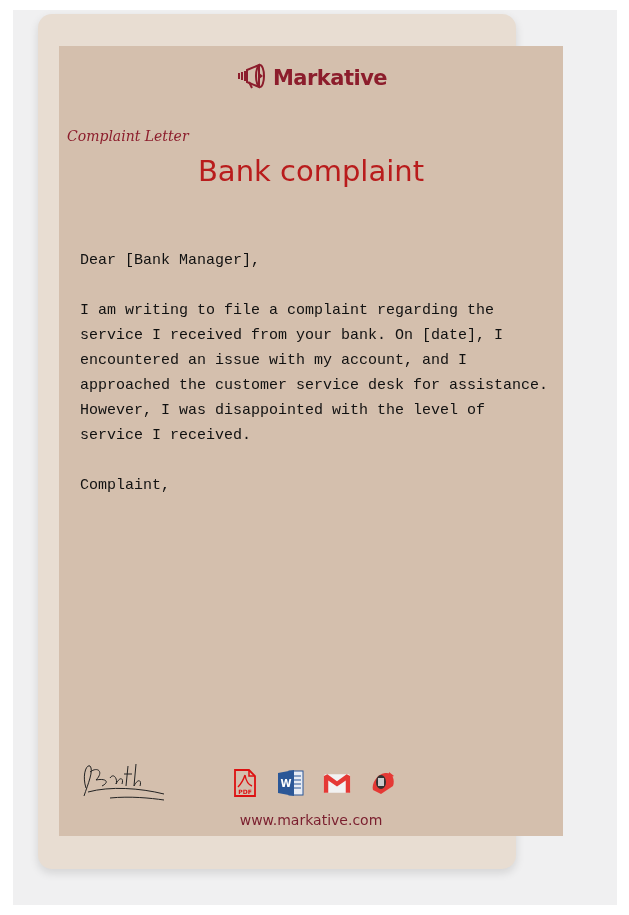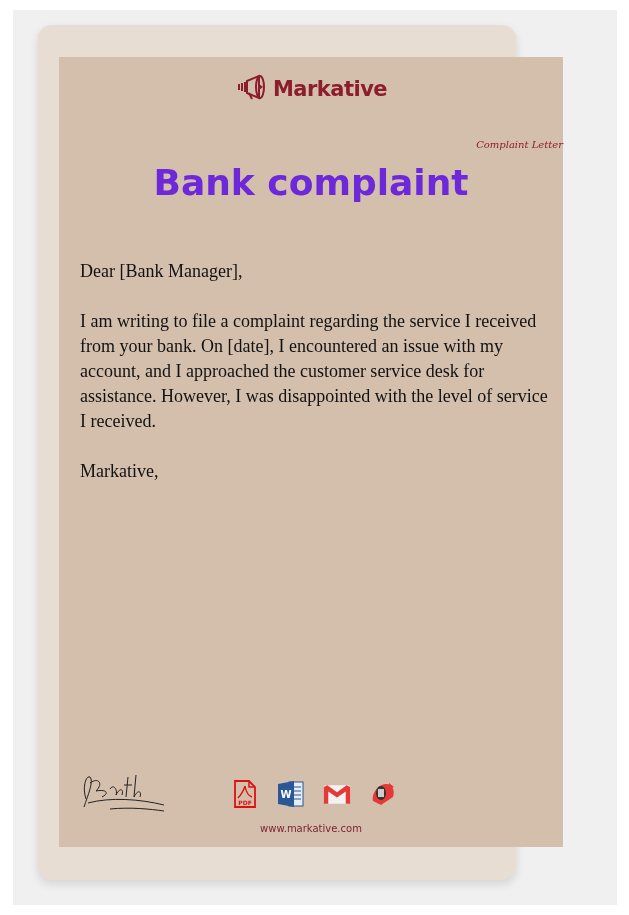--- a/index.html
+++ b/index.html
@@ -1,29 +1,29 @@
 <!DOCTYPE html>
 <html><head>
 <meta charset="utf-8">
 <style>
   html,body{margin:0;padding:0;}
   body{width:629px;height:915px;background:#ffffff;position:relative;overflow:hidden;font-family:"Liberation Sans",sans-serif;}
   .page-bg{position:absolute;left:13px;top:10px;width:604px;height:895px;background:#f0f0f1;}
-  .card{position:absolute;left:38px;top:25px;width:478px;height:855px;background:#e8ddd2;border-radius:14px;box-shadow:0 4px 10px rgba(0,0,0,0.12);}
+  .card{position:absolute;left:38px;top:14px;width:478px;height:855px;background:#e8ddd2;border-radius:14px;box-shadow:0 4px 10px rgba(0,0,0,0.12);}
   .panel{position:absolute;left:21px;top:32px;width:504px;height:790px;background:#d4bfad;}
   .logo{position:absolute;left:0;right:0;top:16px;height:32px;display:flex;justify-content:center;align-items:center;gap:4px;}
   .logo-text{font-family:"DejaVu Sans",sans-serif;font-weight:bold;font-size:21px;color:#8c1d2c;letter-spacing:-0.5px;}
-  .subtitle{position:absolute;left:0;right:0;top:82px;text-align:right;font-family:"DejaVu Serif",serif;font-style:italic;font-size:10px;color:#8c1d2c;padding-left:8px;}
-  .title{position:absolute;left:0;right:0;top:108px;text-align:center;font-family:"DejaVu Sans",sans-serif;font-weight:bold;font-size:36px;line-height:35px;color:#6d28d9;}
-  .body{position:absolute;left:21px;top:202px;width:470px;font-family:Liberation Serif, serif;font-size:18px;color:#111;line-height:25px;}
+  .subtitle{position:absolute;left:0;right:0;top:82px;text-align:left;font-family:"DejaVu Serif",serif;font-style:italic;font-size:14px;color:#8c1d2c;padding-left:8px;}
+  .title{position:absolute;left:0;right:0;top:108px;text-align:center;font-family:"DejaVu Sans",sans-serif;font-weight:normal;font-size:29px;line-height:35px;color:#b91c1c;}
+  .body{position:absolute;left:21px;top:202px;width:470px;font-family:Liberation Mono, monospace;font-size:15px;color:#111;line-height:25px;}
   .body p{margin:0 0 25px 0;}
   .sig{position:absolute;left:21px;top:712px;width:86px;height:46px;}
   .icons{position:absolute;left:172px;top:722px;display:flex;gap:18px;align-items:center;}
   .icon{width:28px;height:30px;display:flex;align-items:center;justify-content:center;}
-  .site{position:absolute;left:0;right:0;top:766px;text-align:center;font-family:"DejaVu Sans",sans-serif;font-size:10px;color:#7a1e2e;}
+  .site{position:absolute;left:0;right:0;top:766px;text-align:center;font-family:"DejaVu Sans",sans-serif;font-size:14px;color:#7a1e2e;}
 </style>
 </head>
 <body>
 
 <div class="page-bg"></div>
 <div class="card">
   <div class="panel">
 
     <div class="logo">
       <span>
@@ -41,21 +41,21 @@
     </div>
 
     <div class="subtitle">Complaint Letter</div>
     <div class="title">
       <div>Bank complaint</div>
     </div>
 
     <div class="body">
       <p>Dear [Bank Manager],</p>
       <p>I am writing to file a complaint regarding the service I received from your bank. On [date], I encountered an issue with my account, and I approached the customer service desk for assistance. However, I was disappointed with the level of service I received.</p>
-      <p>Markative,</p>
+      <p>Complaint,</p>
     </div>
 
     <div class="sig">
       <svg width="86" height="46" viewBox="0 0 86 46">
         <g fill="none" stroke="#222" stroke-width="1">
           <path d="M6 30 C2 18 6 6 10 8 C14 12 8 26 4 38"></path>
           <path d="M10 14 C18 8 24 14 16 22 C26 20 30 24 22 28"></path>
           <path d="M30 20 C34 14 38 22 36 26 C40 18 44 20 42 26"></path>
           <path d="M48 8 L46 28 M44 16 L52 16 M56 6 L54 28 C58 20 62 22 60 28"></path>
           <path d="M8 34 C30 28 60 30 84 36"></path>

